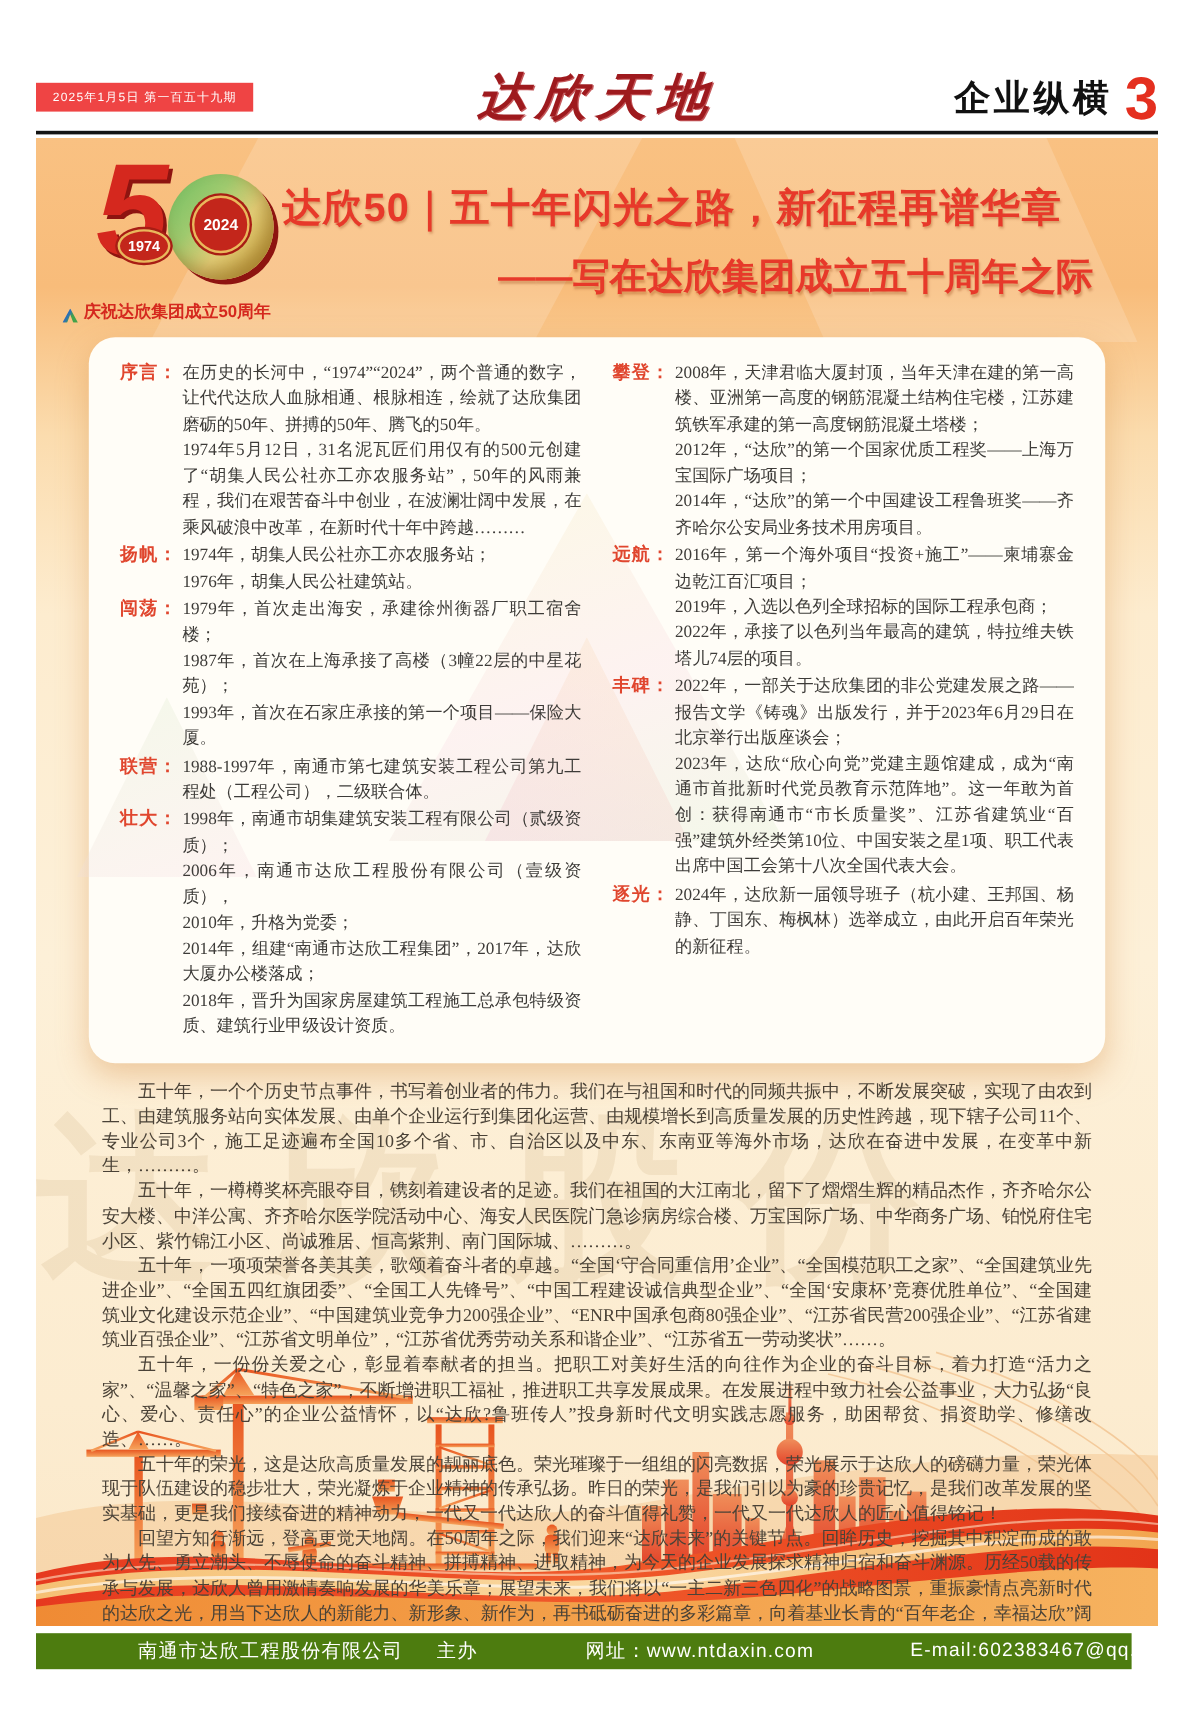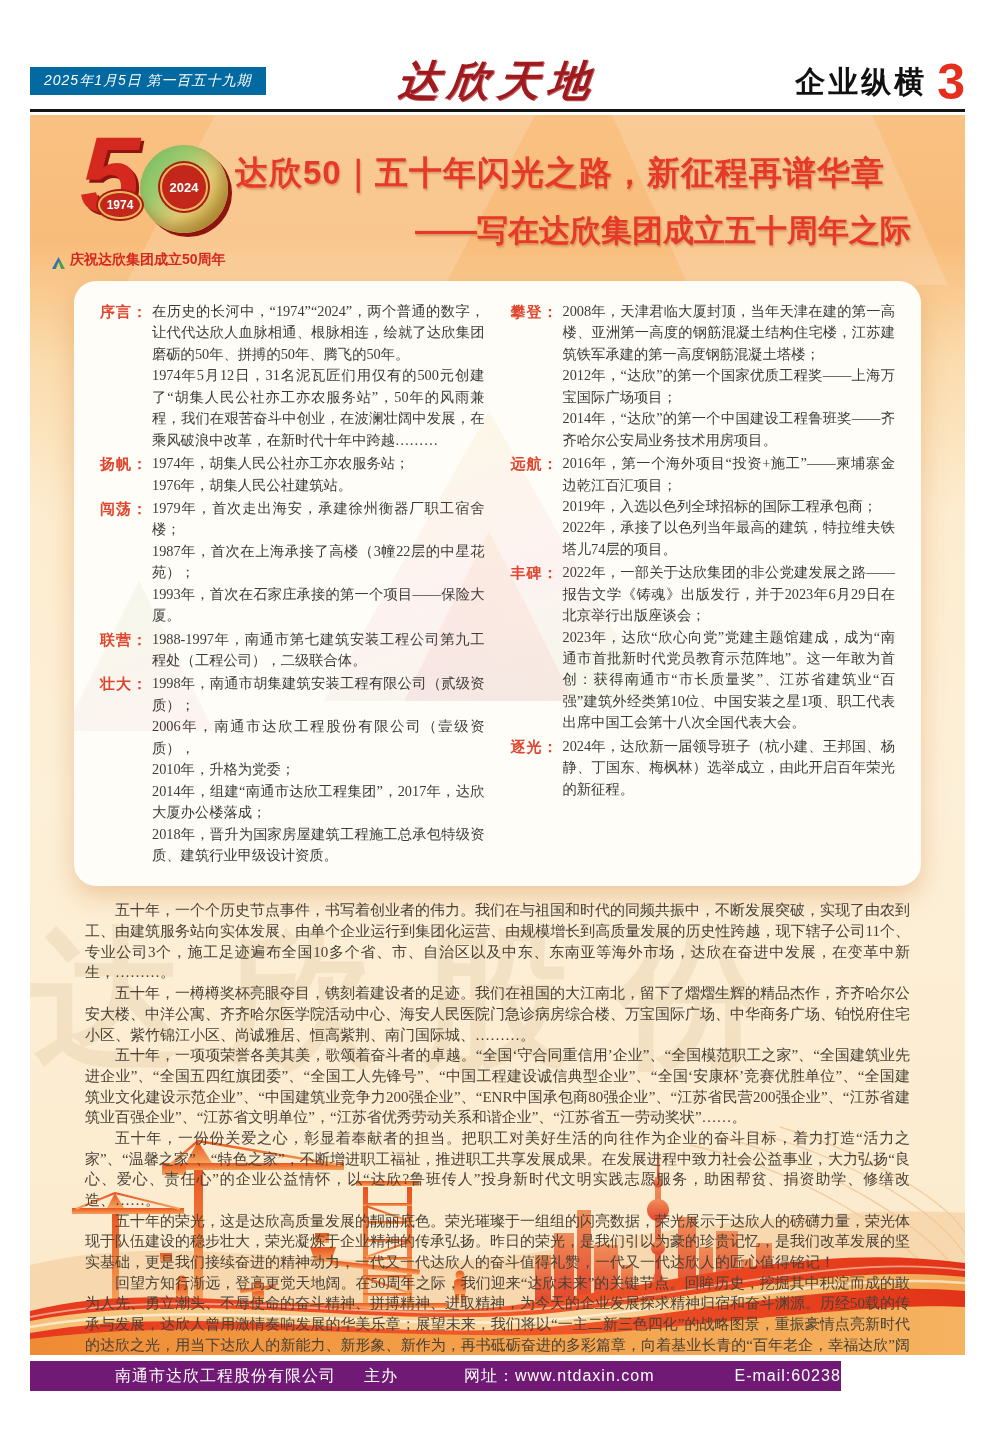--- a/index.html
+++ b/index.html
@@ -9,22 +9,22 @@
     margin:0 auto; overflow:hidden;
     font-family:"Liberation Serif","DejaVu Serif",serif;
   }
   
   .header {
     position:absolute; top:52px; left:30px; width:935px; height:60px;
     border-bottom:3px solid #141414;
     display:flex; align-items:center;
   }
   .date-box {
-    background:#0369a1; color:#fff; font-family:"Liberation Sans","DejaVu Sans",sans-serif;
-    font-size:14px; padding:5px 14px; letter-spacing:1px; white-space:nowrap;font-style:italic;
+    background:#ef4444; color:#fff; font-family:"Liberation Sans","DejaVu Sans",sans-serif;
+    font-size:10px; padding:5px 14px; letter-spacing:1px; white-space:nowrap;
   }
   .masthead {
     position:absolute; left:50%; transform:translateX(-50%) skewX(-6deg);
     color:#9e1a1e; font-size:42px; font-weight:bold; font-style:italic;
     letter-spacing:8px; text-shadow:1px 1px 0 #c5595c;
   }
   .section {
     position:absolute; right:0; bottom:6px; display:flex; align-items:flex-end; gap:10px;
   }
   .section-name { font-size:30px; font-weight:bold; color:#111; letter-spacing:3px; }
@@ -94,47 +94,47 @@
   .triB { left:330px; top:250px; width:170px; height:170px; opacity:.35;
     background:linear-gradient(200deg,#fbe3c0,#f3c9d6);
     clip-path:polygon(50% 0,0 100%,100% 100%); }
   .triC { left:-10px; top:300px; width:150px; height:150px; opacity:.28;
     background:linear-gradient(160deg,#d9ecc9,#f9d9e2);
     clip-path:polygon(50% 0,0 100%,100% 100%); }
   .col { flex:1; position:relative; z-index:1; }
   .entry { display:flex; margin-bottom:2px; }
   .elabel {
     flex:0 0 52px; color:#e0462e; font-weight:bold; font-size:15px; line-height:1.5;
-    font-family:Liberation Sans, sans-serif; letter-spacing:1px;
+    font-family:Liberation Mono, monospace; letter-spacing:1px;
   }
   .ebody { flex:1; color:#3d3b38; font-size:14.3px; line-height:1.5; text-align:justify; }
   .ebody p { margin:0; }
   
   .essay { position:relative; z-index:1; padding:14px 55px 0; }
   .essay p {
     text-indent:2em; text-align:justify; color:#4a4237; font-size:15px; line-height:1.38;
   }
   .watermark {
     position:absolute; left:0; top:785px; width:100%; 
     font-size:150px; font-weight:bold; letter-spacing:45px; color:rgba(178,136,88,.13);
     white-space:nowrap; pointer-events:none; z-index:0;
   }
   
   .decor { position:absolute; left:0; bottom:0; width:935px; height:240px; pointer-events:none; }
   
   .footer {
-    position:absolute; top:1361px; left:30px; width:811px; height:30px;
-    background:#701a75; color:#fff; display:flex; align-items:center;
+    position:absolute; top:1361px; left:30px; width:913px; height:30px;
+    background:#4d7c0f; color:#fff; display:flex; align-items:center;
     font-size:16px; letter-spacing:1px;
     font-family:"Liberation Sans","DejaVu Sans",sans-serif;
   }
   .footer span { white-space:nowrap; }
   .f-company { margin-left:85px; }
   .f-org { margin-left:28px; }
-  .f-web { margin-left:66px; }
+  .f-web { margin-left:90px; }
   .f-mail { margin-left:80px; }
 </style>
 </head>
 <body>
 
 <div class="page">
 
   <div class="header">
     <div class="date-box">2025年1月5日  第一百五十九期</div>
     <div class="masthead">达欣天地</div>

